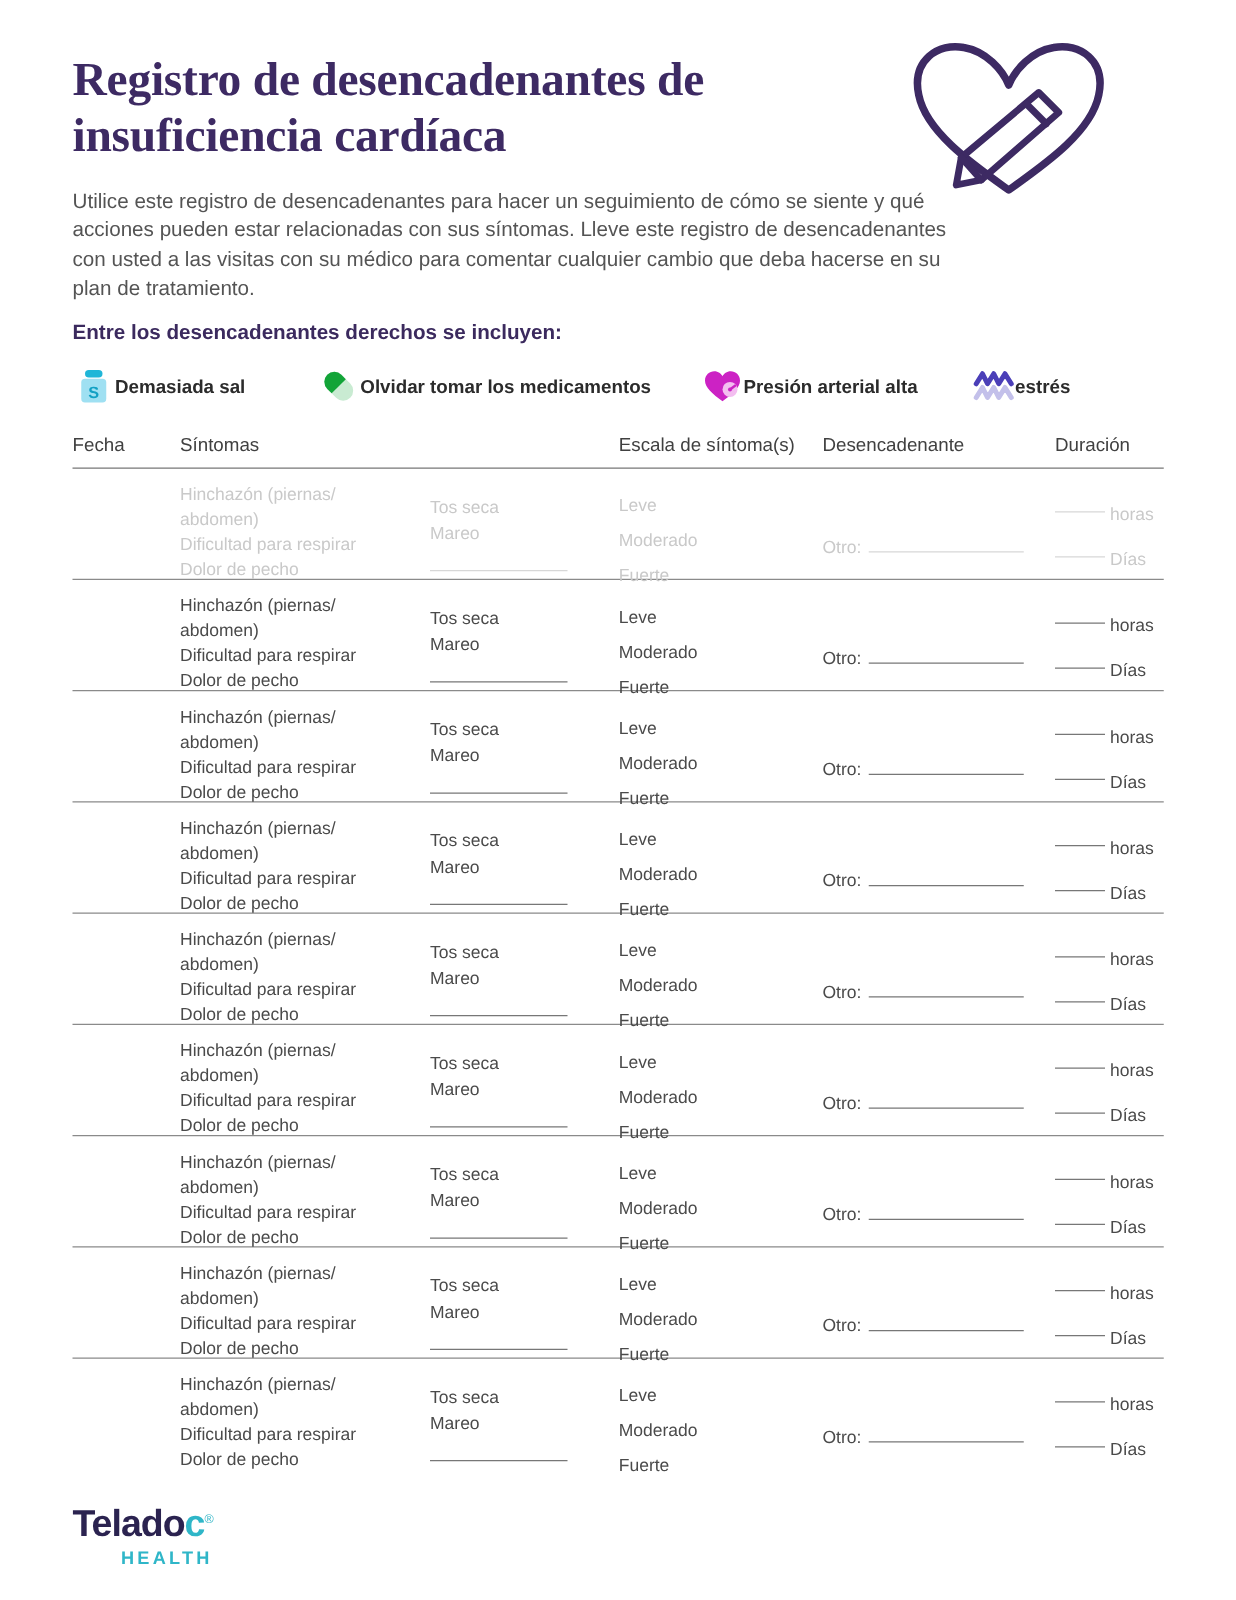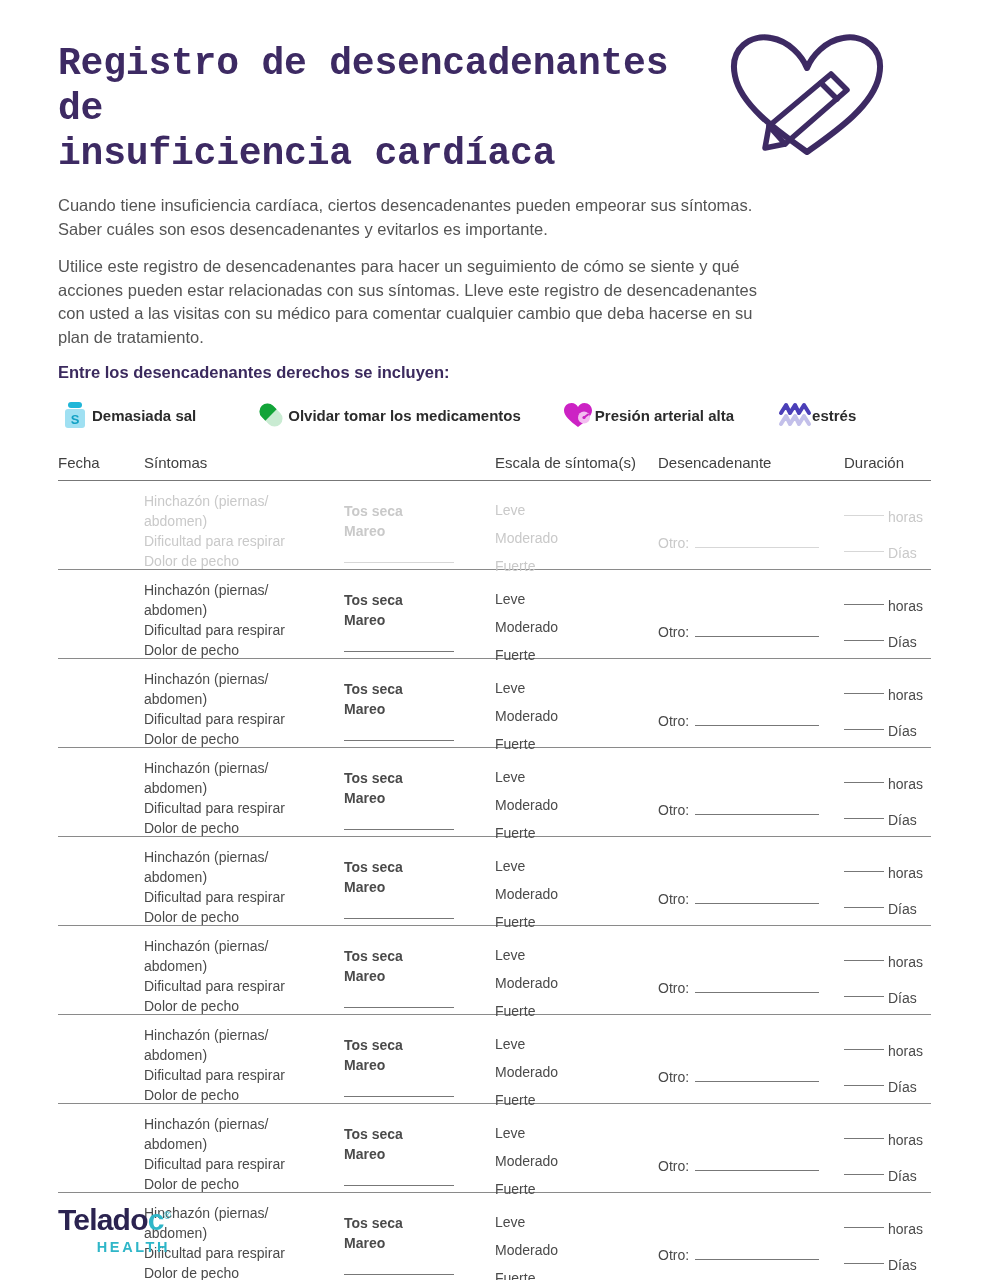--- a/index.html
+++ b/index.html
@@ -22,21 +22,21 @@
     box-sizing: border-box;
     padding: 0 58px;
   }
 
   
   .header {
     position: relative;
     padding-top: 42px;
   }
   .title {
-    font-family: Liberation Mono, monospace;
+    font-family: Liberation Serif, serif;
     font-weight: bold;
     font-size: 38px;
     line-height: 1.18;
     color: #3d2a63;
     letter-spacing: -0.2px;
     margin: 0;
     width: 640px;
   }
   .logo-heart {
     position: absolute;
@@ -121,21 +121,20 @@
 
   .cell { position: relative; font-size: 14px; }
 
   .sym-list {
     padding-top: 11px;
     line-height: 1.42;
   }
   .sym2 {
     padding-top: 20px;
     line-height: 1.45;
-    font-weight: bold;
   }
   .blank-line {
     display: block;
     width: 110px;
     height: 1px;
     background: currentColor;
     opacity: .75;
     margin-top: 20px;
   }
   .scale-list {
@@ -235,21 +234,20 @@
         <path d="M88 124 C 60 104, 22 78, 16 48 C 10 20, 32 6, 52 10 C 70 13, 83 28, 88 40 C 93 28, 106 13, 124 10 C 144 6, 166 20, 160 48 C 154 78, 116 104, 88 124 Z" fill="none" stroke="#3d2a63" stroke-width="6" stroke-linecap="round" stroke-linejoin="round"></path>
         <g fill="none" stroke="#3d2a63" stroke-width="5.5" stroke-linejoin="round" stroke-linecap="round">
           <path d="M46 120 L 50 98 L 112 46 L 128 62 L 66 116 Z"></path>
           <path d="M50 98 L 66 116"></path>
           <path d="M102 55 L 118 71"></path>
         </g>
       </svg>
     </span>
 
     <div class="intro">
-      <p>Cuando tiene insuficiencia cardíaca, ciertos desencadenantes pueden empeorar sus síntomas. Saber cuáles son esos desencadenantes y evitarlos es importante.</p>
       <p>Utilice este registro de desencadenantes para hacer un seguimiento de cómo se siente y qué acciones pueden estar relacionadas con sus síntomas. Lleve este registro de desencadenantes con usted a las visitas con su médico para comentar cualquier cambio que deba hacerse en su plan de tratamiento.</p>
     </div>
   </div>
 
   <div class="triggers-title">Entre los desencadenantes derechos se incluyen:</div>
 
   <div class="triggers-row">
 
     <div class="trigger t-salt">
       <span class="ico">

